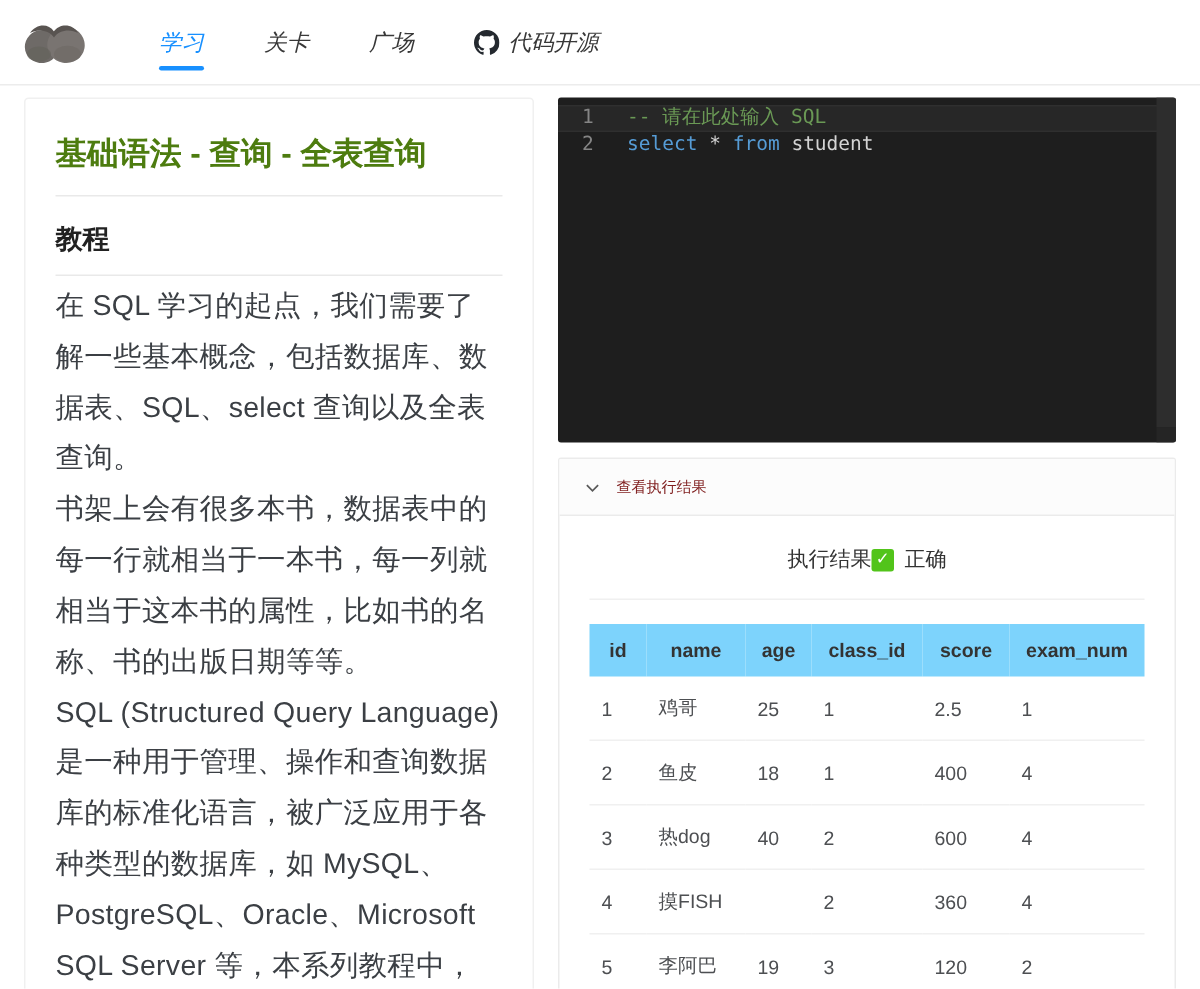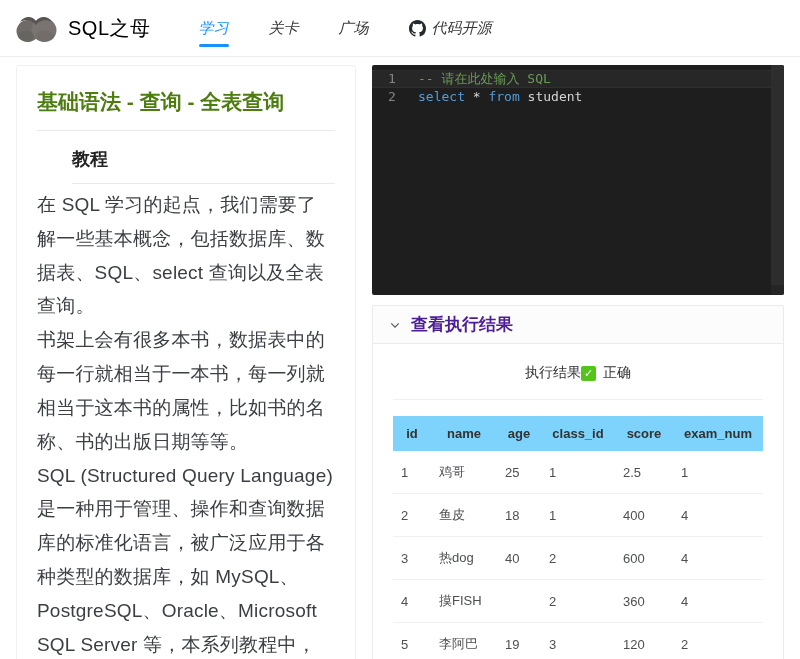--- a/index.html
+++ b/index.html
@@ -21,21 +21,21 @@
 
   
   .main { display:flex; gap:16px; padding:8px 16px 0; align-items:flex-start; }
 
   
   .tutorial-card { width:340px; flex:0 0 340px; border:1px solid #f0f0f0;
     border-radius:3px; background:#fff; padding:22px 20px; min-height:900px; }
   .page-title { font-size:21px; font-weight:700; color:#4d7c0f; white-space:nowrap;
     padding-bottom:14px; border-bottom:1px solid #e9e9e9; }
   .section-title { font-size:18px; font-weight:700; color:#222; margin-top:16px;
-    padding-bottom:12px; border-bottom:1px solid #e9e9e9;margin-left:35px; }
+    padding-bottom:12px; border-bottom:1px solid #e9e9e9; }
   .paras { margin-top:4px; }
   .para { font-size:19px; line-height:1.78; color:#3b3f44; 
     letter-spacing:.2px; }
 
   
   .right-col { flex:1; min-width:0; }
 
   
   .sql-editor { position:relative; height:230px; background:#1e1e1e; border-radius:2px;
     font-family:"DejaVu Sans Mono","Liberation Mono",monospace; font-size:13px;
@@ -58,22 +58,22 @@
   .btn { height:26px; font-size:13px; border-radius:2px; cursor:pointer;
     display:inline-flex; align-items:center; justify-content:center;
     font-family:inherit; }
   .btn-primary { width:143px; background:#1890ff; border:1px solid #1890ff; color:#fff; }
   .btn-default { padding:0 11px; background:#fff; border:1px solid #d9d9d9; color:#404040; }
 
   
   .results-collapse { margin-top:10px; border:1px solid #ebebeb; border-radius:2px;
     background:#fff; }
   .collapse-header { height:38px; display:flex; align-items:center; gap:11px;
-    padding:0 17px; background:#fcfcfc; cursor:pointer; font-size:17px; color:#4c1d95;
-    border-bottom:1px solid #ebebeb;font-weight:bold; }
+    padding:0 17px; background:#fcfcfc; cursor:pointer; font-size:10px; color:#7f1d1d;
+    border-bottom:1px solid #ebebeb; }
   .chev { width:10px; height:10px; color:#595959; }
   .collapse-body { padding:20px 20px 0; }
   .result-head { display:flex; align-items:center; justify-content:center;
     padding-bottom:17px; border-bottom:1px solid #f0f0f0; }
   .result-title { font-size:14px; color:#333; }
   .status-badge { display:flex; align-items:center; gap:7px; font-size:14px; color:#333; }
   .check-icon { width:15px; height:15px; background:#52c41a; border-radius:2px;
     color:#fff; font-size:11px; line-height:15px; text-align:center; }
 
   table.results-table { width:100%; border-collapse:collapse; margin-top:16px;
@@ -90,21 +90,20 @@
   <div class="brand">
     <span style="display:flex;">
       <svg width="44" height="33" viewBox="0 0 44 33">
         <ellipse cx="14" cy="19" rx="11.5" ry="11" fill="#6e6a67" transform="rotate(-14 14 19)"></ellipse>
         <ellipse cx="30" cy="18" rx="12.5" ry="12" fill="#797471" transform="rotate(10 30 18)"></ellipse>
         <path d="M6 10 C10 4 18 3 22 9 C26 3 35 4 38 10 C33 7 25 8 22 13 C19 8 11 7 6 10 Z" fill="#595451"></path>
         <ellipse cx="12" cy="24" rx="8" ry="5" fill="#636059" opacity="0.55"></ellipse>
         <ellipse cx="31" cy="24" rx="9" ry="5.5" fill="#6b6661" opacity="0.5"></ellipse>
       </svg>
     </span>
-    <span class="brand-title">SQL之母</span>
   </div>
   <div class="nav">
     <div class="nav-item active">学习</div>
     <div class="nav-item">关卡</div>
     <div class="nav-item">广场</div>
     <div class="nav-item">
       <span class="gh">
         <span style="display:flex;">
           <svg width="17" height="17" viewBox="0 0 16 16" fill="#24292f">
             <path d="M8 0C3.58 0 0 3.58 0 8c0 3.54 2.29 6.53 5.47 7.59.4.07.55-.17.55-.38 0-.19-.01-.82-.01-1.49-2.01.37-2.53-.49-2.69-.94-.09-.23-.48-.94-.82-1.13-.28-.15-.68-.52-.01-.53.63-.01 1.08.58 1.23.82.72 1.21 1.87.87 2.33.66.07-.52.28-.87.51-1.07-1.78-.2-3.64-.89-3.64-3.95 0-.87.31-1.59.82-2.15-.08-.2-.36-1.02.08-2.12 0 0 .67-.21 2.2.82.64-.18 1.32-.27 2-.27s1.36.09 2 .27c1.53-1.04 2.2-.82 2.2-.82.44 1.1.16 1.92.08 2.12.51.56.82 1.27.82 2.15 0 3.07-1.87 3.75-3.65 3.95.29.25.54.73.54 1.48 0 1.07-.01 1.93-.01 2.2 0 .21.15.46.55.38A8.01 8.01 0 0 0 16 8c0-4.42-3.58-8-8-8z"></path>

